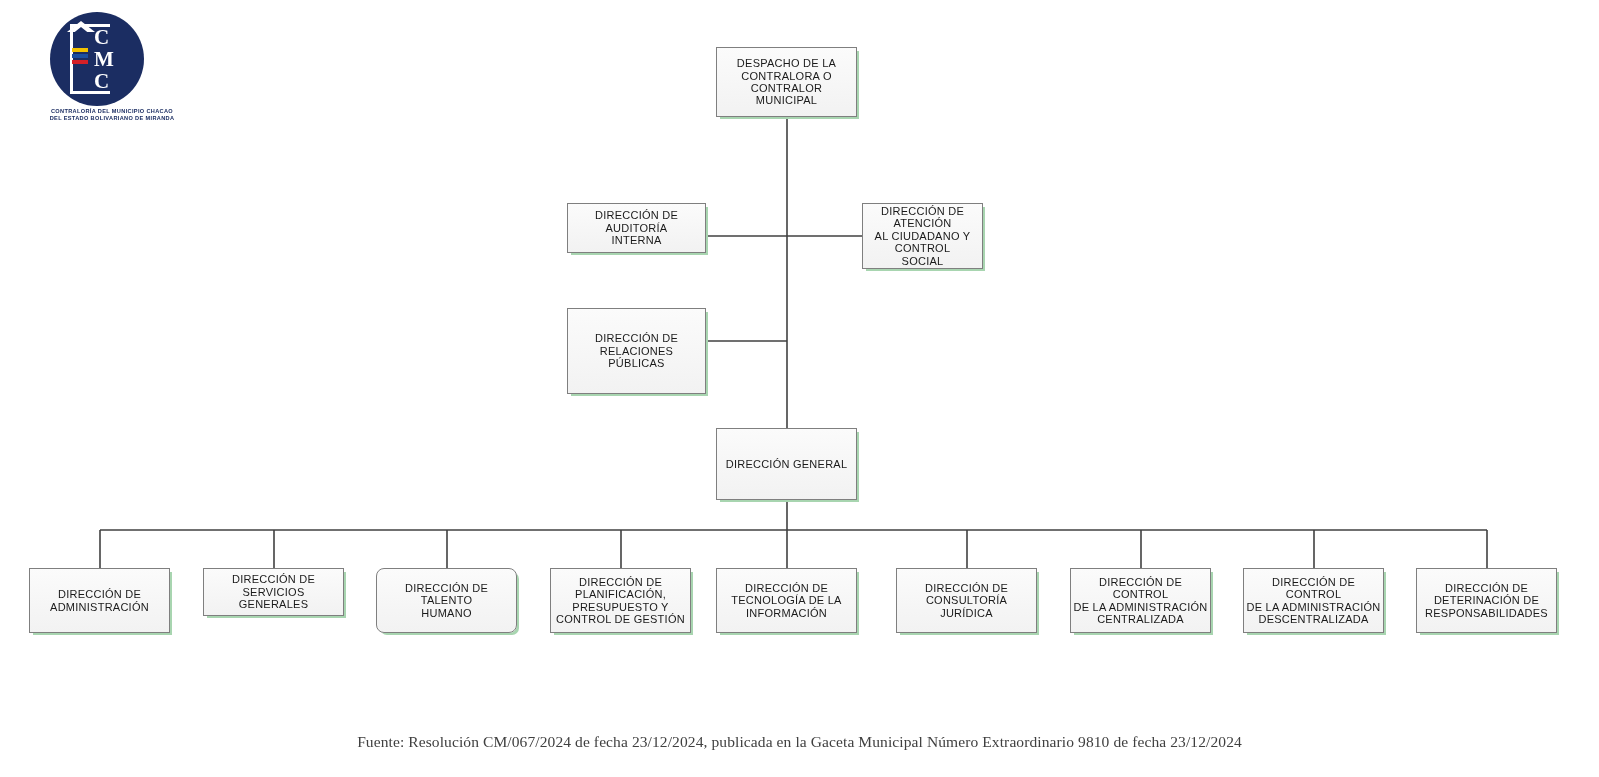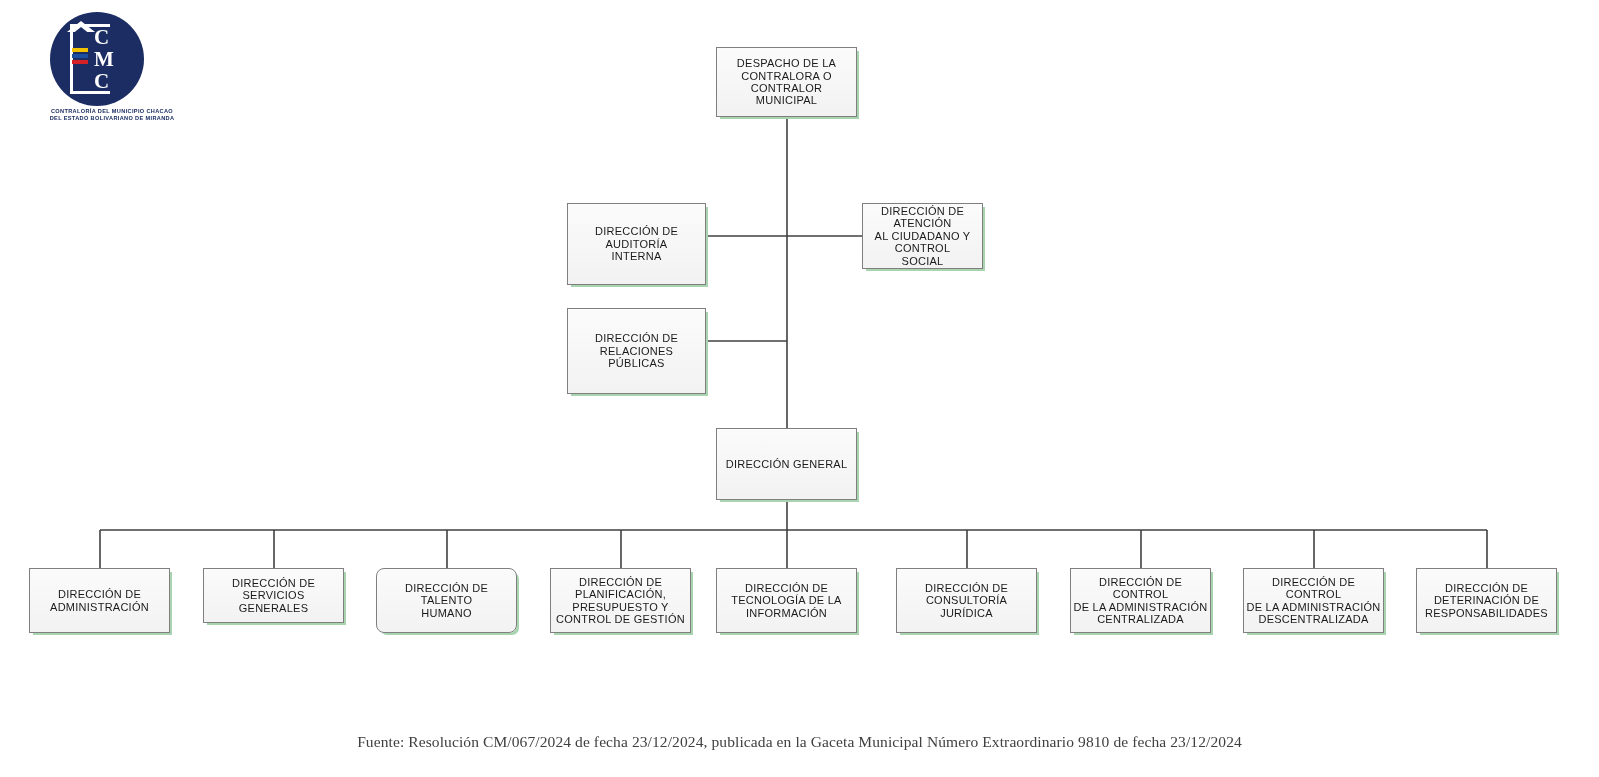--- a/index.html
+++ b/index.html
@@ -198,41 +198,41 @@
       <line x1="1141" y1="530" x2="1141" y2="568" stroke="#404040" stroke-width="1.6"></line>
       <line x1="1314" y1="530" x2="1314" y2="568" stroke="#404040" stroke-width="1.6"></line>
       <line x1="1487" y1="530" x2="1487" y2="568" stroke="#404040" stroke-width="1.6"></line>
     </svg>
   <div id="boxes-layer">
       <div class="org-box" style="left: 716px; top: 47px; width: 141px; height: 70px;">
         <span class="box-label">DESPACHO DE LA
 CONTRALORA O
 CONTRALOR MUNICIPAL</span>
       </div>
-      <div class="org-box" style="left: 567px; top: 203px; width: 139px; height: 82px;">
+      <div class="org-box" style="left: 567px; top: 203px; width: 139px; height: 50px;">
         <span class="box-label">DIRECCIÓN DE AUDITORÍA
 INTERNA</span>
       </div>
       <div class="org-box" style="left: 862px; top: 203px; width: 121px; height: 66px;">
         <span class="box-label">DIRECCIÓN DE ATENCIÓN
 AL CIUDADANO Y CONTROL
 SOCIAL</span>
       </div>
       <div class="org-box" style="left: 567px; top: 308px; width: 139px; height: 86px;">
         <span class="box-label">DIRECCIÓN DE RELACIONES
 PÚBLICAS</span>
       </div>
       <div class="org-box" style="left: 716px; top: 428px; width: 141px; height: 72px;">
         <span class="box-label">DIRECCIÓN GENERAL</span>
       </div>
       <div class="org-box" style="left: 29px; top: 568px; width: 141px; height: 65px;">
         <span class="box-label">DIRECCIÓN DE
 ADMINISTRACIÓN</span>
       </div>
-      <div class="org-box" style="left: 203px; top: 568px; width: 141px; height: 55px;">
+      <div class="org-box" style="left: 203px; top: 568px; width: 141px; height: 48px;">
         <span class="box-label">DIRECCIÓN DE SERVICIOS
 GENERALES</span>
       </div>
       <div class="org-box" style="left: 376px; top: 568px; width: 141px; height: 65px; border-radius: 8px;">
         <span class="box-label">DIRECCIÓN DE TALENTO
 HUMANO</span>
       </div>
       <div class="org-box" style="left: 550px; top: 568px; width: 141px; height: 65px;">
         <span class="box-label">DIRECCIÓN DE
 PLANIFICACIÓN,

